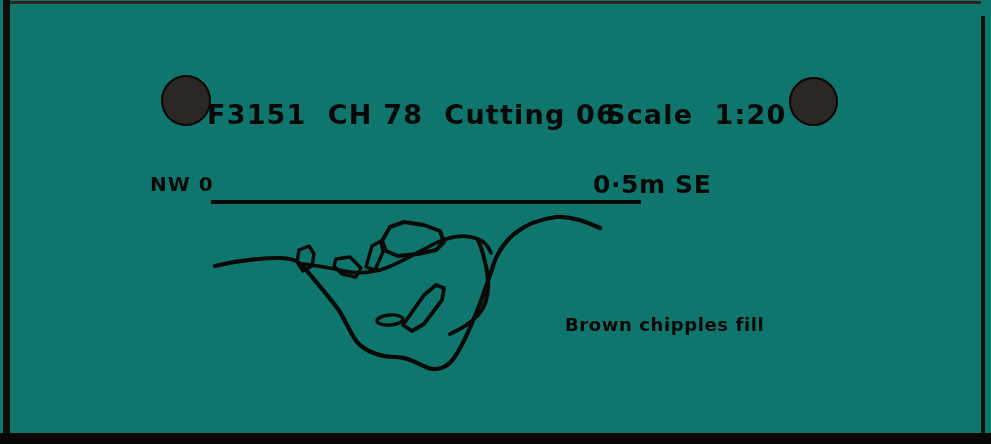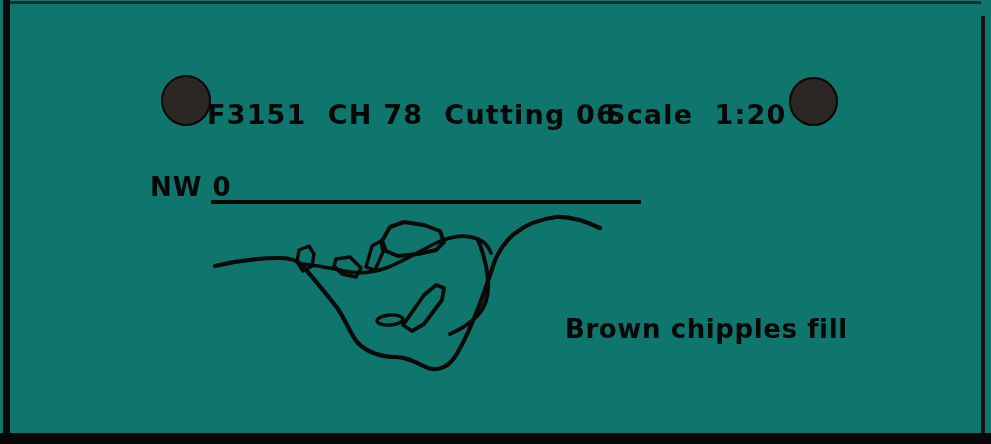--- a/index.html
+++ b/index.html
@@ -92,33 +92,33 @@
   #title-scale {
     left: 606px;
     top: 99px;
     font-size: 27px;
     letter-spacing: 1.2px;
   }
 
   #label-nw {
     left: 150px;
     top: 172px;
-    font-size: 26px;
+    font-size: 20px;
     letter-spacing: 1px;
   }
   #label-se {
     left: 593px;
     top: 170px;
     font-size: 25px;
     letter-spacing: 0.6px;
   }
   #fill-caption {
     left: 565px;
     top: 314px;
-    font-size: 26px;
+    font-size: 18px;
     letter-spacing: 0.6px;
   }
 
   
   #scale-bar {
     position: absolute;
     left: 211px;
     top: 200px;
     width: 430px;
     height: 4px;
@@ -152,20 +152,21 @@
   <div class="edge edge-right"></div>
   <div class="edge edge-bottom"></div>
 
   <div class="dot" id="dot-left"></div>
   <div class="dot" id="dot-right"></div>
 
   <div class="hand" id="title-main">F3151  CH 78  Cutting 06</div>
   <div class="hand" id="title-scale">Scale  1:20</div>
 
   <div class="hand" id="label-nw">NW 0</div>
+  <div class="hand" id="label-se">0·5m SE</div>
   <div id="scale-bar"></div>
 
   <div class="hand" id="fill-caption">Brown chipples fill</div>
 
   <svg id="section-svg" viewBox="0 0 991 444">
 
     <path stroke-width="4.2" d="M 215,266
              C 236,261 258,258 280,258
              C 291,258 297,260 302,265
              C 312,277 326,293 338,309

